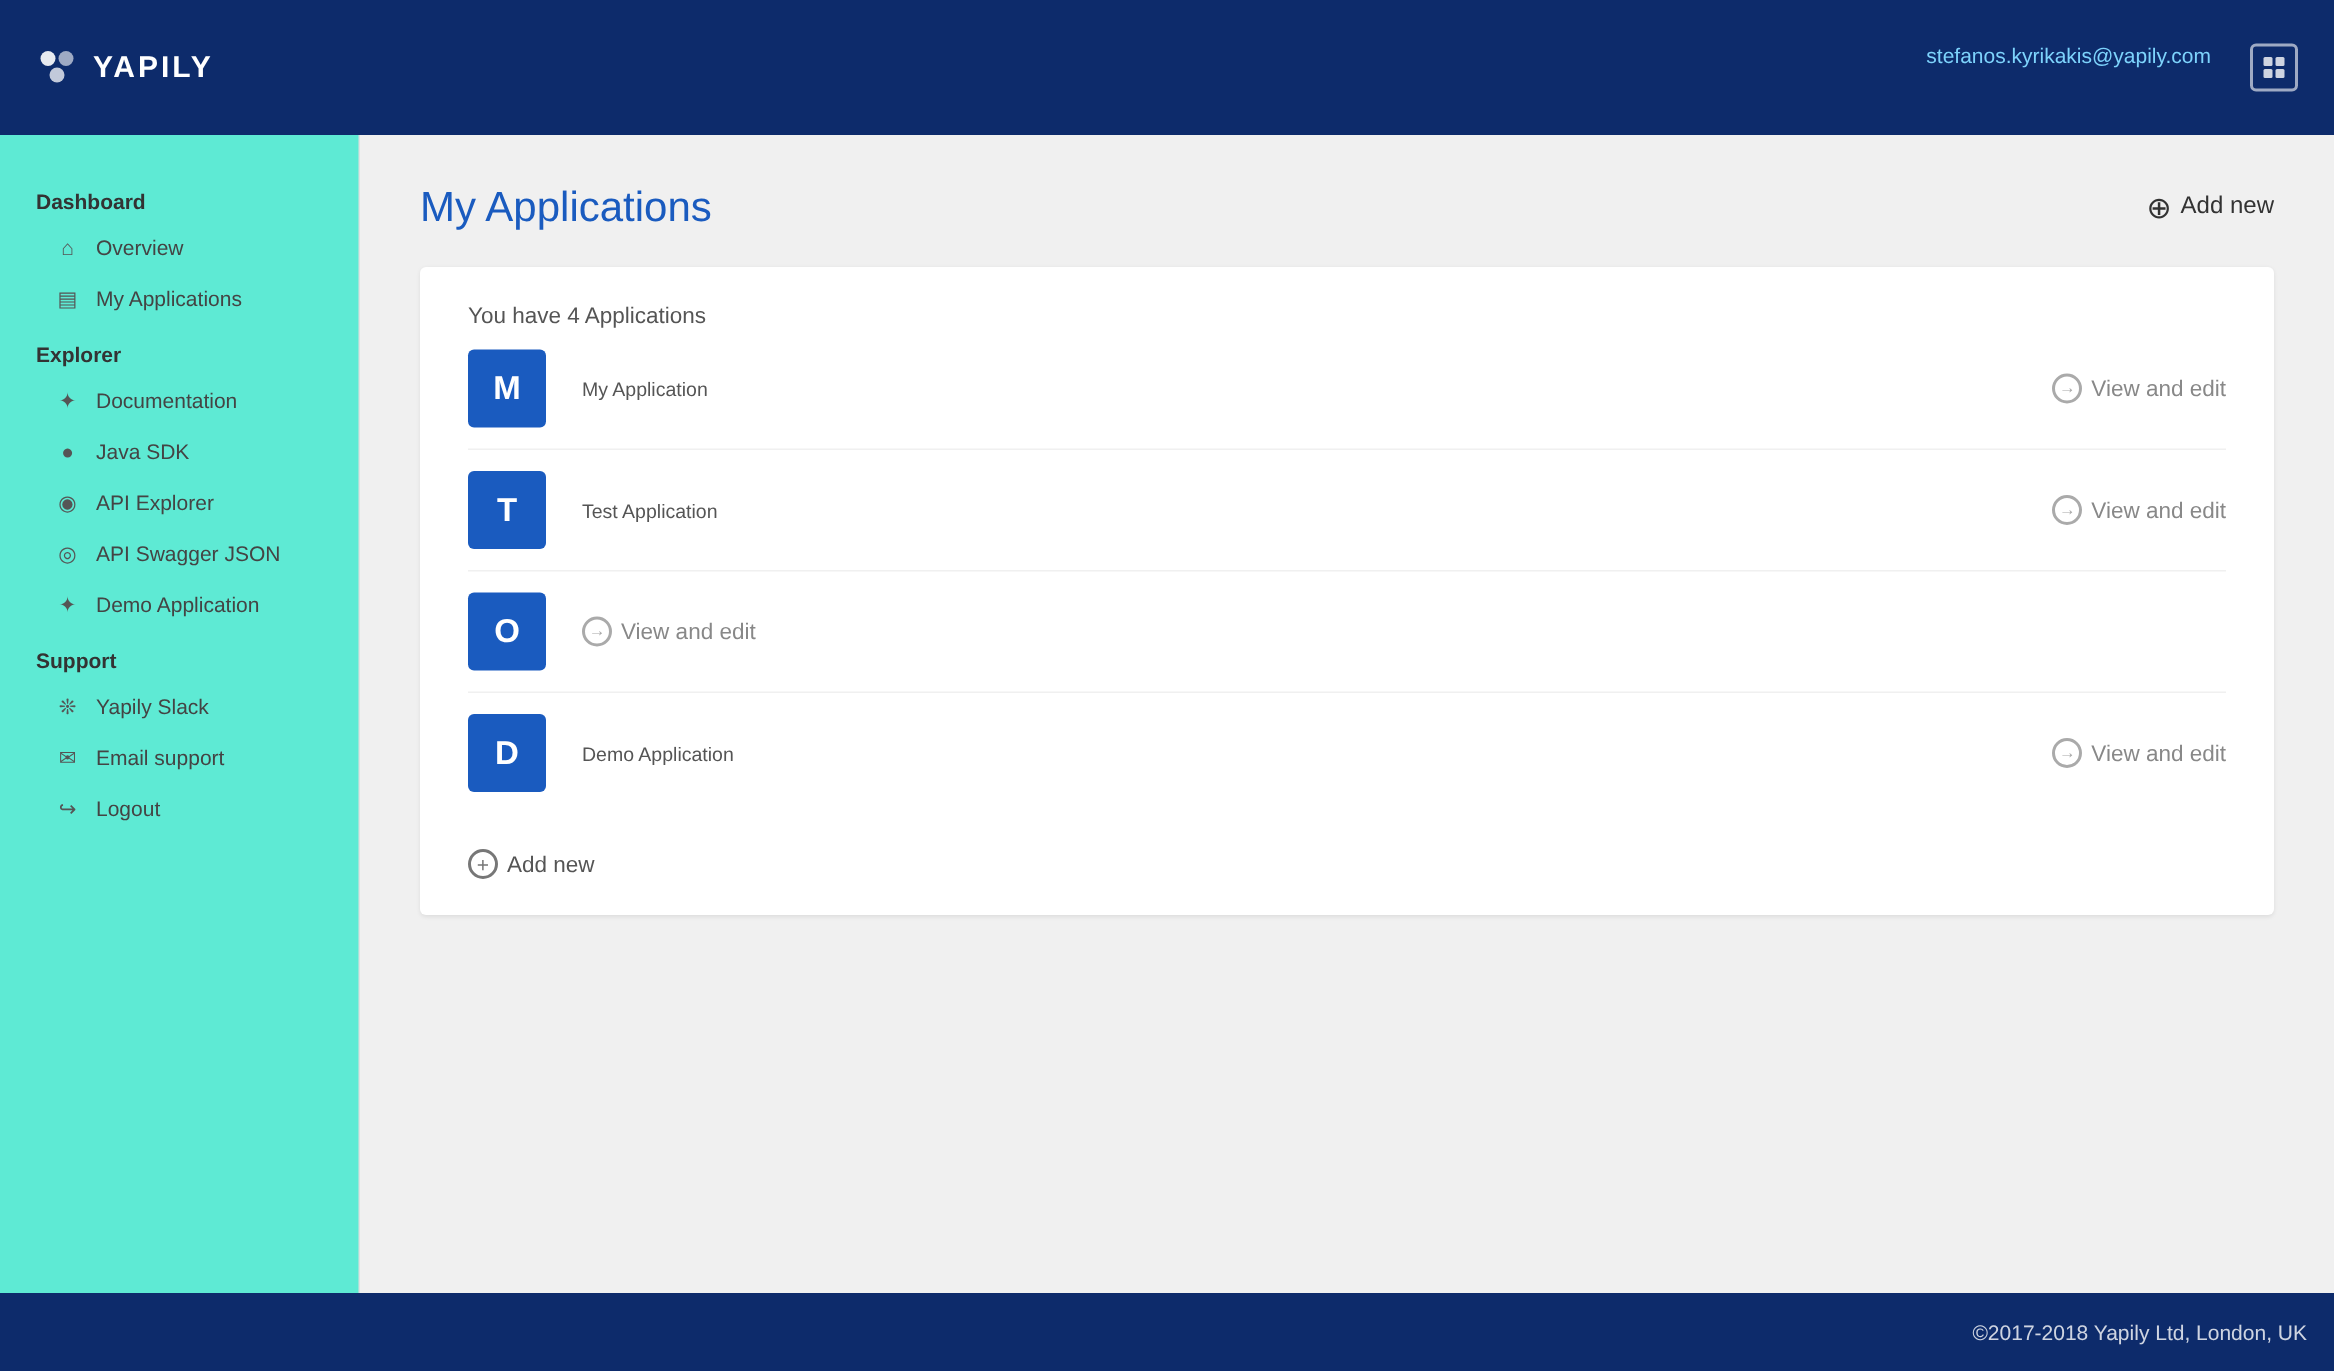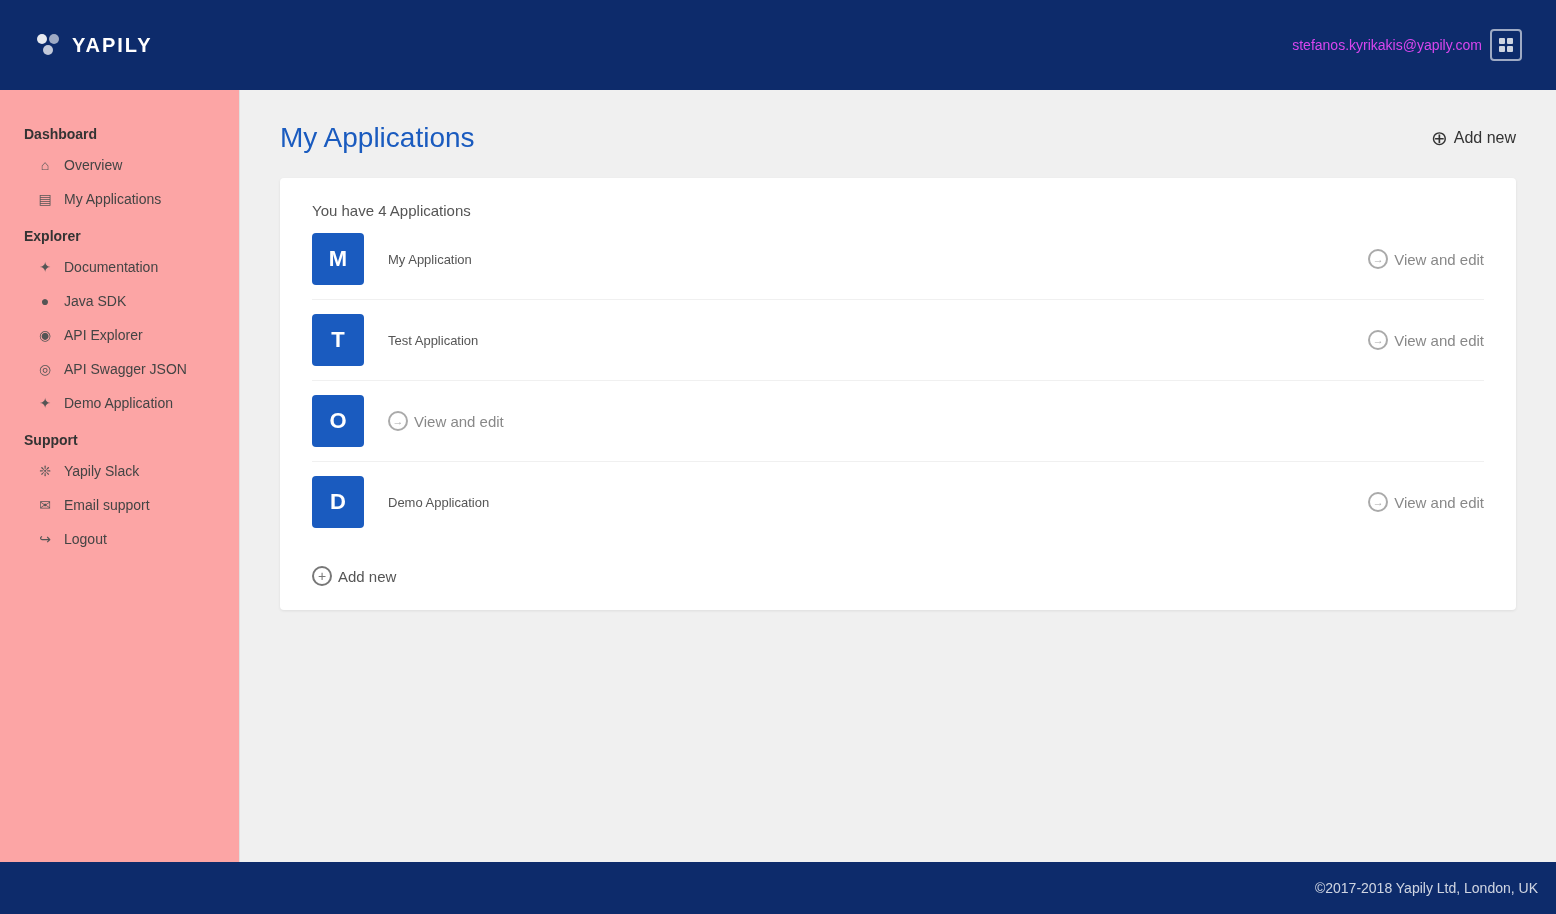--- a/index.html
+++ b/index.html
@@ -5,41 +5,41 @@
     * { box-sizing: border-box; margin: 0; padding: 0; }
     body { font-family: 'Segoe UI', Arial, sans-serif; background: #f0f0f0; min-height: 914px; display: flex; flex-direction: column; }
 
     
     .header {
       background: #0d2b6b;
       height: 90px;
       display: flex;
       align-items: center;
       justify-content: space-between;
-      padding: 0 34px;
+      padding: 0 24px;
       flex-shrink: 0;
     }
     .header-logo {
       display: flex;
       align-items: center;
       gap: 10px;
       color: white;
       font-size: 20px;
       font-weight: 700;
       letter-spacing: 2px;
     }
     .logo-icon {
       width: 28px;
       height: 28px;
     }
     .header-user {
       display: flex;
-      align-items: center;
-      gap: 8px;
-      color: #d946ef;
+      align-items: flex-start;
+      gap: 26px;
+      color: #7dd3fc;
       font-size: 14px;
     }
     .header-user-icon {
       width: 32px;
       height: 32px;
       border: 2px solid rgba(255,255,255,0.6);
       border-radius: 4px;
       display: flex;
       align-items: center;
       justify-content: center;
@@ -49,21 +49,21 @@
 
     
     .main-layout {
       display: flex;
       flex: 1;
     }
 
     
     .sidebar {
       width: 240px;
-      background: #fca5a5;
+      background: #5eead4;
       padding: 24px 0;
       flex-shrink: 0;
       border-right: 1px solid #e0e0e0;
     }
     .sidebar-section-label {
       font-size: 14px;
       font-weight: 600;
       color: #333;
       padding: 12px 24px 6px 24px;
     }

